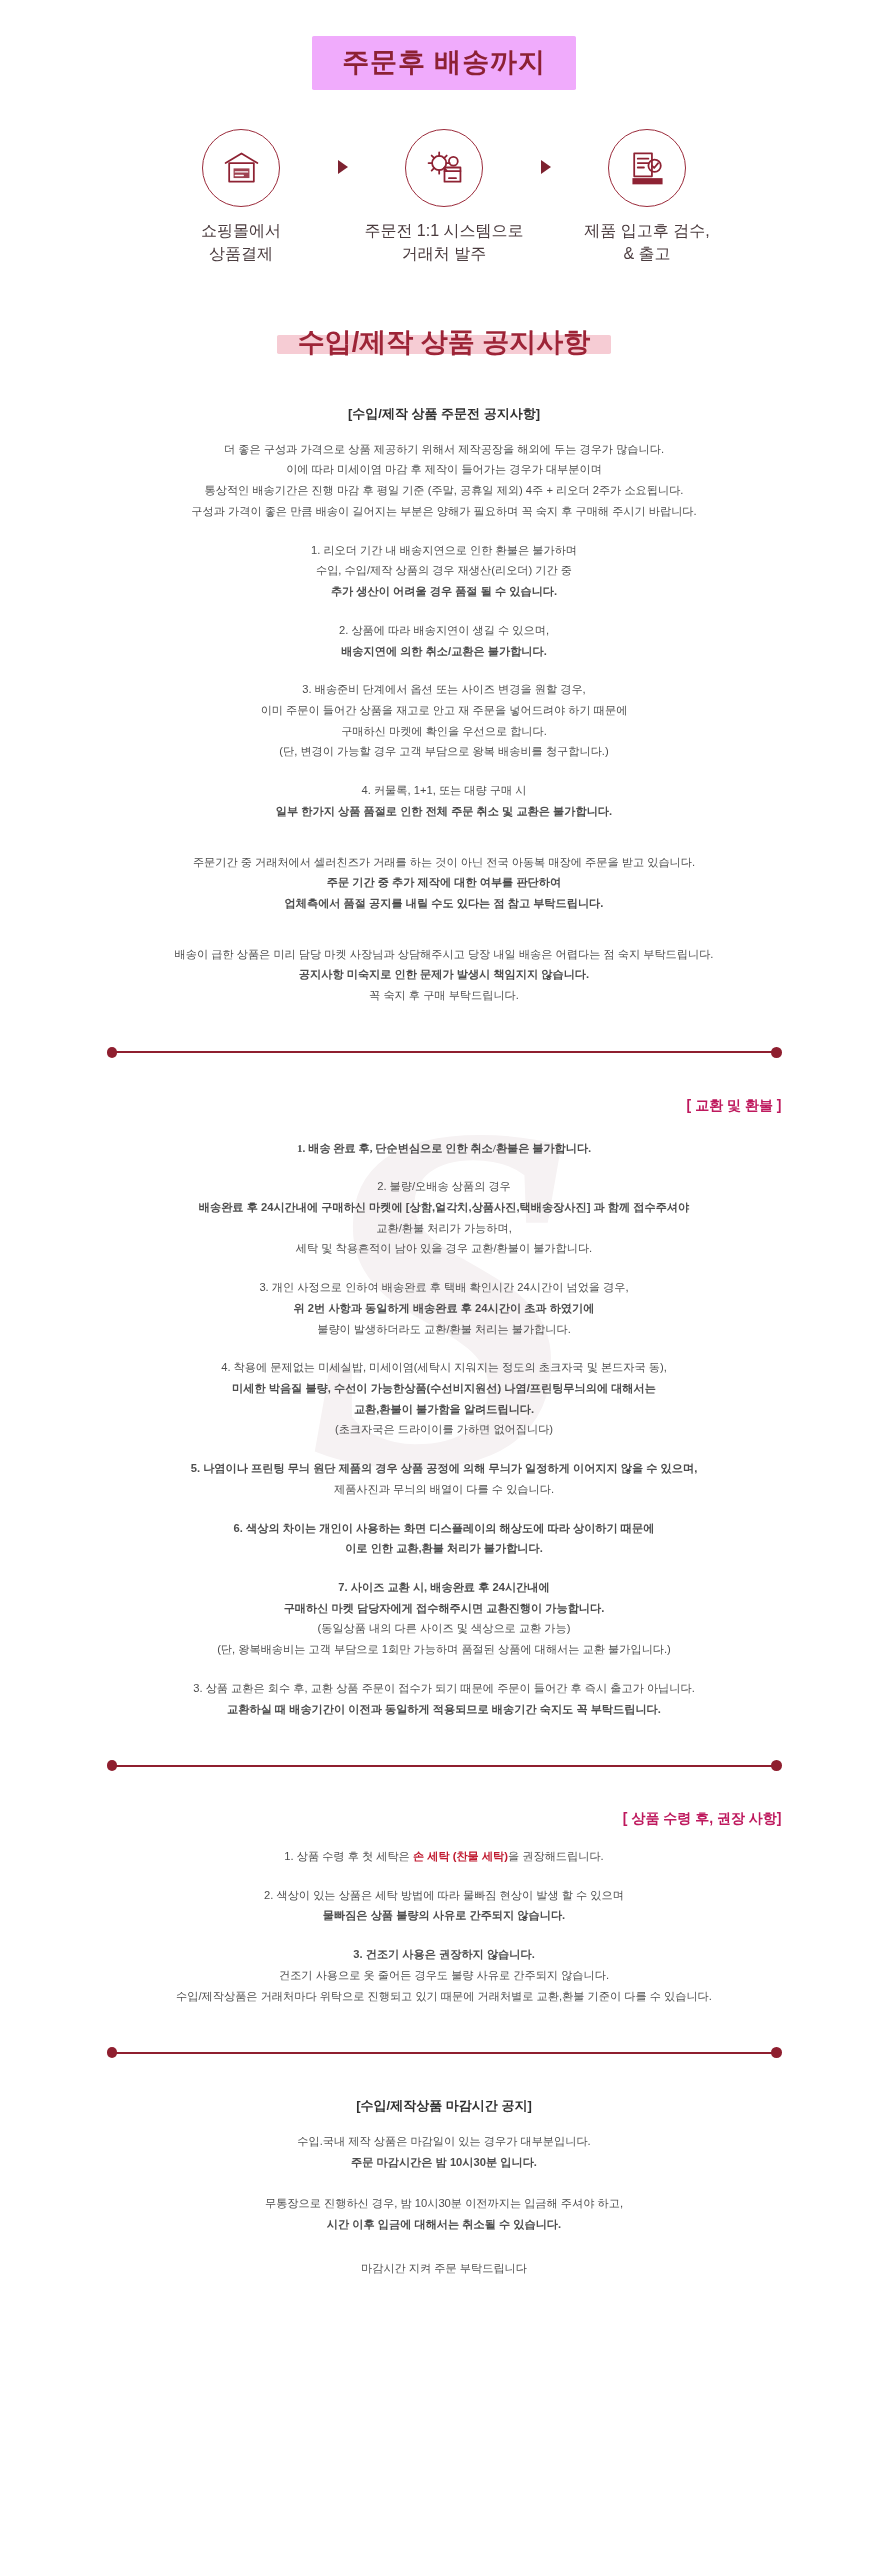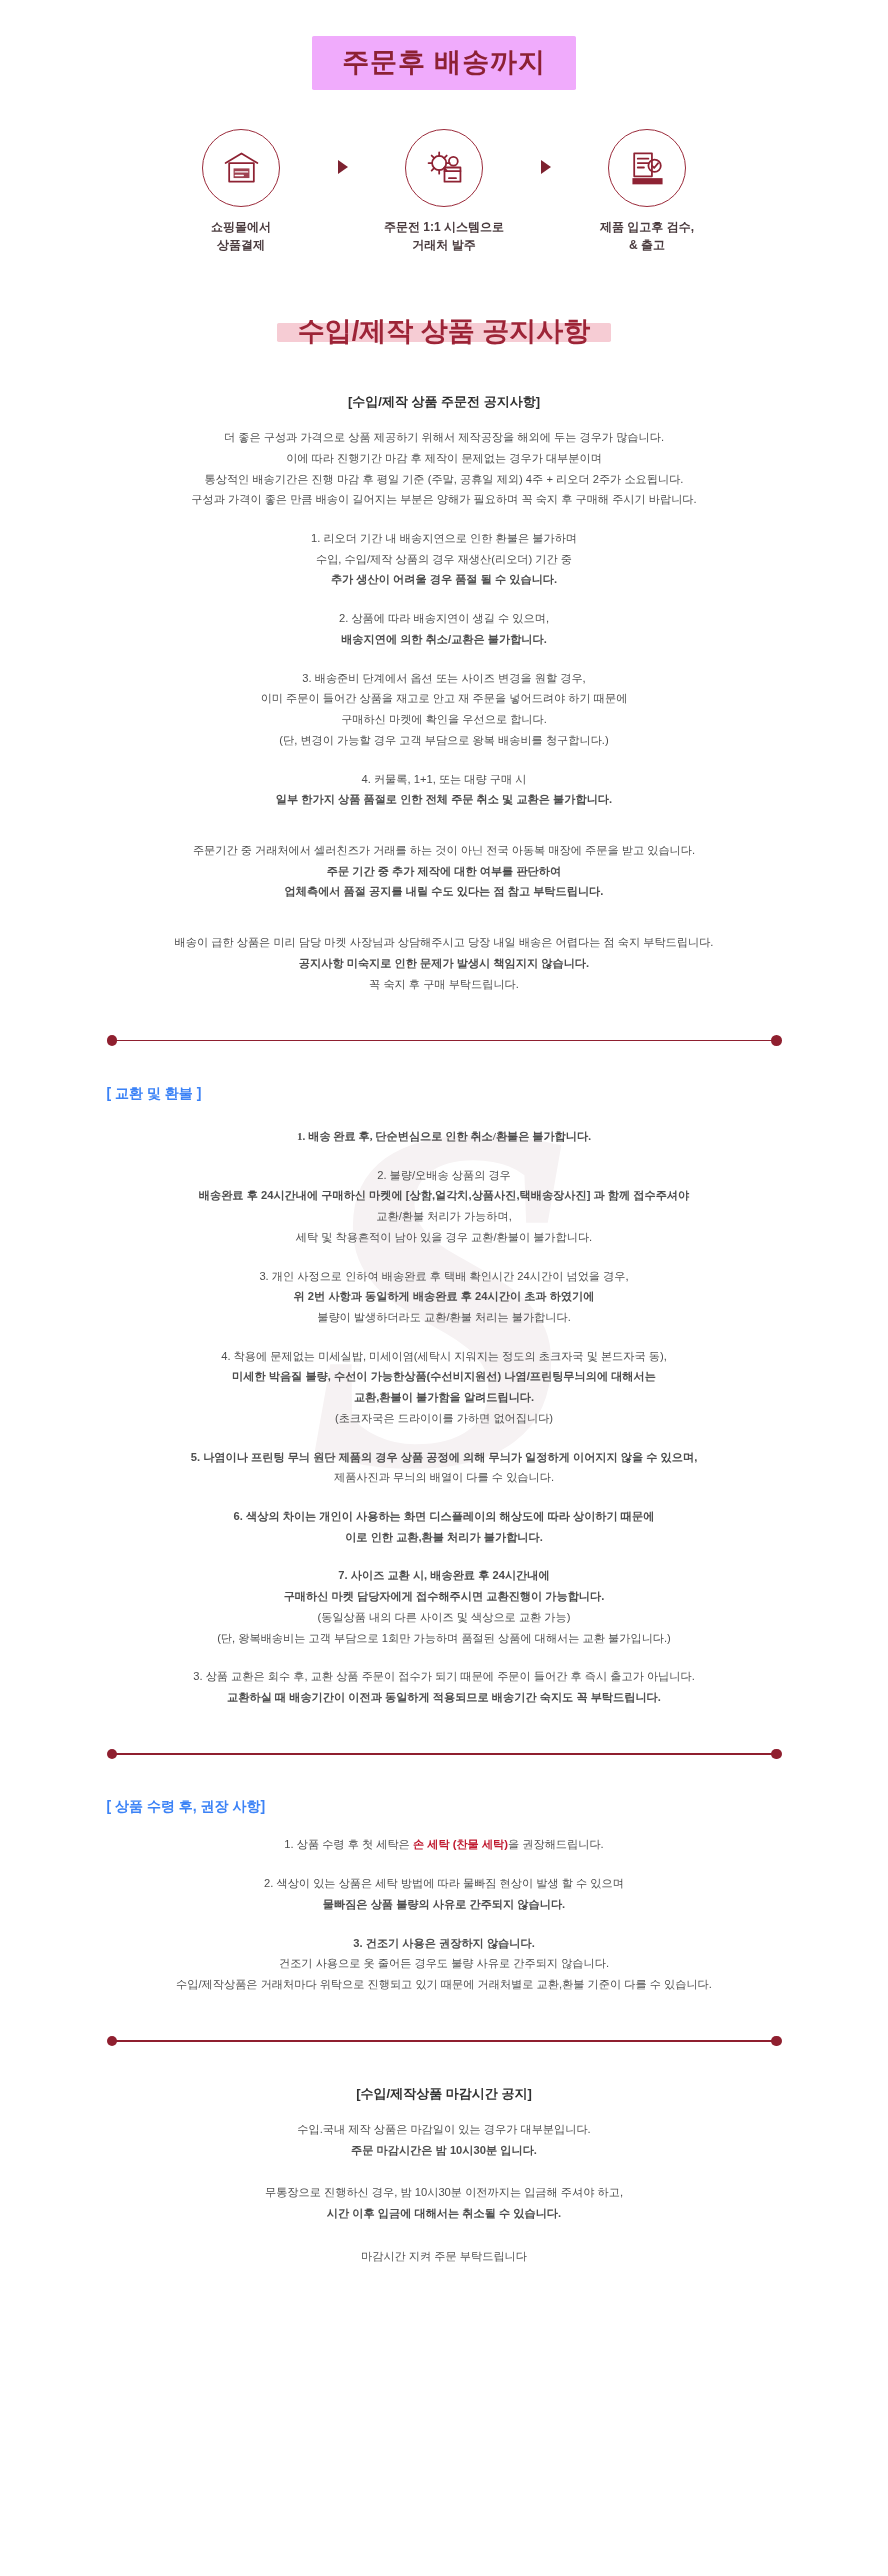--- a/index.html
+++ b/index.html
@@ -68,24 +68,24 @@
     width:76px;height:76px;
     margin:0 auto;
     border:1.8px solid #9b2b3b;
     border-radius:50%;
     display:flex;align-items:center;justify-content:center;
     background:#ffffff;
   }
   .circle svg{display:block;}
   .step-label{
     margin-top:12.4px;
-    font-size:12px;
+    font-size:16px;
     line-height:1.45;
     color:#4a3b3e;
-    font-weight:bold;
+    font-weight:normal;
   }
   .arrow{
     width:39px;
     display:flex;
     align-items:center;
     justify-content:center;
     height:76px;
   }
   .arrow span{
     display:block;
@@ -162,22 +162,22 @@
     border-radius:50%;
     background:#8f1f2f;
   }
   .divider .dot.left{left:0;}
   .divider .dot.right{right:0;}
 
   .sec-head{
     margin-top:39px;
     font-size:14px;
     font-weight:bold;
-    color:#3b82f6;
-    text-align:left;
+    color:#be185d;
+    text-align:right;
   }
   .item{
     margin-top:18px;
   }
   .item:first-of-type{margin-top:19.5px;}
   .tail-note{
     margin-top:27px;
     font-size:11.2px;
     line-height:1.9;
   }
@@ -256,21 +256,21 @@
     </div>
 
     <div class="section-title-wrap">
       <div class="section-title">수입/제작 상품 공지사항</div>
     </div>
 
     <div class="block">
       <div class="blk-title">[수입/제작 상품 주문전 공지사항]</div>
 
       <p class="line">더 좋은 구성과 가격으로 상품 제공하기 위해서 제작공장을 해외에 두는 경우가 많습니다.</p>
-      <p class="line">이에 따라 진행기간 마감 후 제작이 문제없는 경우가 대부분이며</p>
+      <p class="line">이에 따라 미세이염 마감 후 제작이 들어가는 경우가 대부분이며</p>
       <p class="line">통상적인 배송기간은 진행 마감 후 평일 기준 (주말, 공휴일 제외) 4주 + 리오더 2주가 소요됩니다.</p>
       <p class="line">구성과 가격이 좋은 만큼 배송이 길어지는 부분은 양해가 필요하며 꼭 숙지 후 구매해 주시기 바랍니다.</p>
 
       <div class="item">
         <p class="line">1. 리오더 기간 내 배송지연으로 인한 환불은 불가하며</p>
         <p class="line">수입, 수입/제작 상품의 경우 재생산(리오더) 기간 중</p>
         <p class="line em">추가 생산이 어려울 경우 품절 될 수 있습니다.</p>
       </div>
 
       <div class="item">

